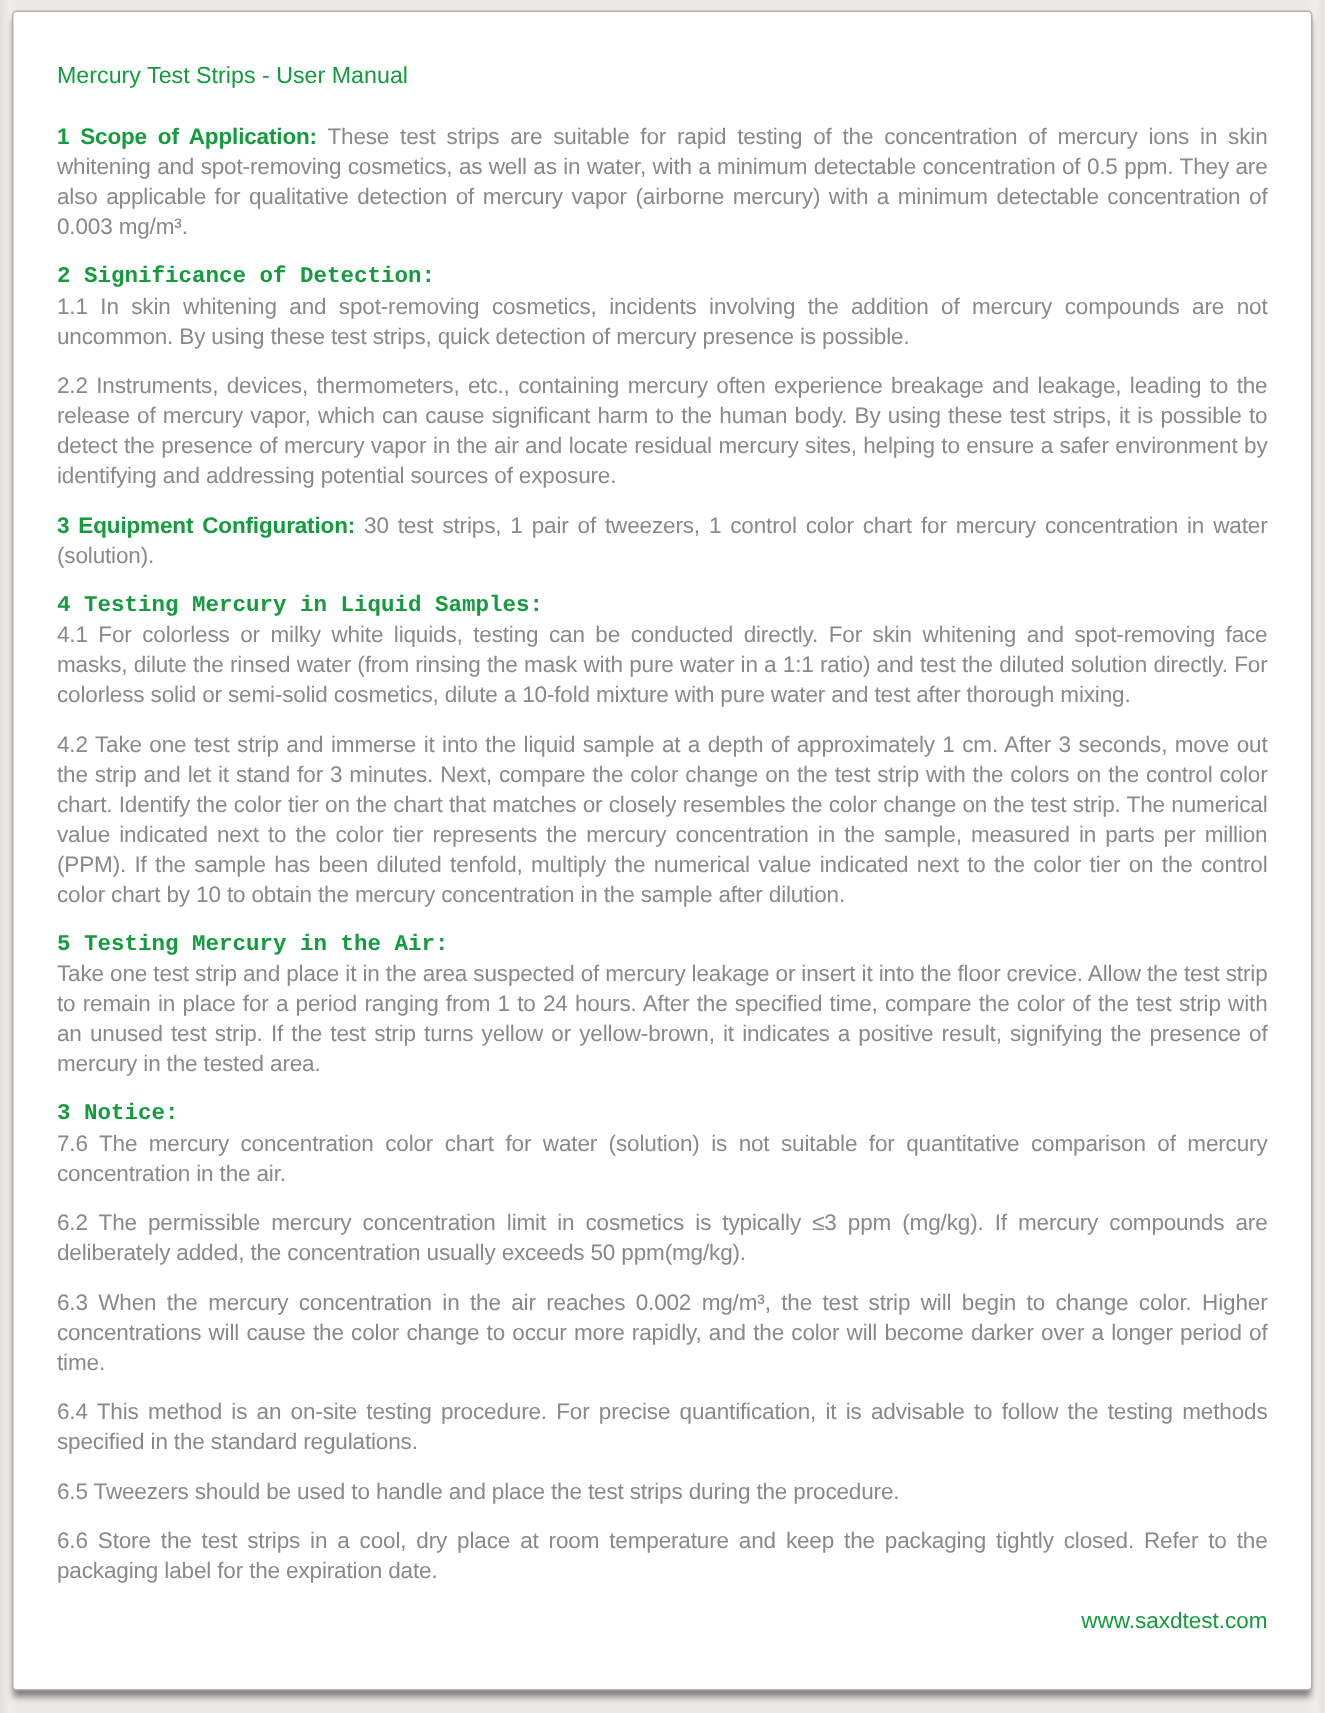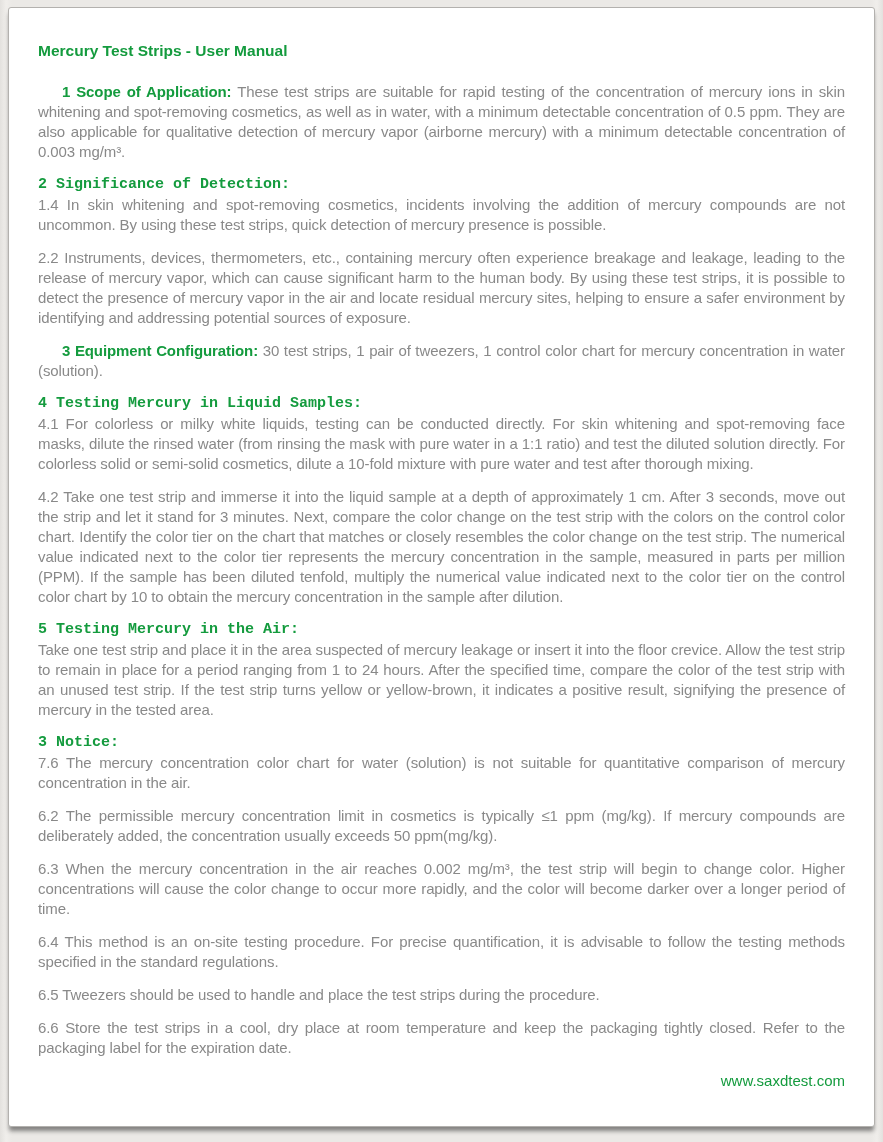--- a/index.html
+++ b/index.html
@@ -28,21 +28,21 @@
     box-sizing: border-box;
     background: #ffffff;
     border: 1px solid #b3b1ae;
     border-radius: 3px;
     box-shadow: 0 5px 4px -1px rgba(45,45,45,0.55);
     padding: 33px 29px 0 29px;
   }
   .doc-title {
     font-size: 15.5px;
     line-height: 20px;
-    font-weight: bold;
+    font-weight: normal;
     color: var(--green);
     margin: 0 0 21px 0;
   }
   .sec-heading {
     font-size: 15px;
     line-height: 20px;
     font-weight: bold;
     color: var(--green);
     margin: 0;
     font-family: Liberation Mono, monospace;
@@ -51,21 +51,20 @@
     font-size: 15px;
     line-height: 20px;
     color: var(--gray);
     text-align: justify;
     margin: 0 0 13px 0;
     letter-spacing: -0.1px;
   }
   .inline-heading {
     font-weight: bold;
     color: var(--green);
-    margin-left: 24px;
   }
   .footer {
     text-align: right;
     font-size: 15px;
     line-height: 20px;
     margin-top: 1px;
   }
   .website {
     color: var(--green);
     text-decoration: none;
@@ -75,35 +74,35 @@
 <body>
 
 <div class="canvas">
   <div class="page">
 
     <h1 class="doc-title">Mercury Test Strips - User Manual</h1>
 
     <p class="para"><span class="inline-heading">1 Scope of Application:</span> <span>These test strips are suitable for rapid testing of the concentration of mercury ions in skin whitening and spot-removing cosmetics, as well as in water, with a minimum detectable concentration of 0.5 ppm. They are also applicable for qualitative detection of mercury vapor (airborne mercury) with a minimum detectable concentration of 0.003 mg/m³.</span></p>
 
     <h2 class="sec-heading">2  Significance of Detection:</h2>
-    <p class="para">1.4 In skin whitening and spot-removing cosmetics, incidents involving the addition of mercury compounds are not uncommon. By using these test strips, quick detection of mercury presence is possible.</p>
+    <p class="para">1.1 In skin whitening and spot-removing cosmetics, incidents involving the addition of mercury compounds are not uncommon. By using these test strips, quick detection of mercury presence is possible.</p>
     <p class="para">2.2 Instruments, devices, thermometers, etc., containing mercury often experience breakage and leakage, leading to the release of mercury vapor, which can cause significant harm to the human body. By using these test strips, it is possible to detect the presence of mercury vapor in the air and locate residual mercury sites, helping to ensure a safer environment by identifying and addressing potential sources of exposure.</p>
 
     <p class="para"><span class="inline-heading">3 Equipment Configuration:</span> <span>30 test strips, 1 pair of tweezers, 1 control color chart for mercury concentration in water (solution).</span></p>
 
     <h2 class="sec-heading">4 Testing Mercury in Liquid Samples:</h2>
     <p class="para">4.1 For colorless or milky white liquids, testing can be conducted directly. For skin whitening and spot-removing face masks, dilute the rinsed water (from rinsing the mask with pure water in a 1:1 ratio) and test the diluted solution directly. For colorless solid or semi-solid cosmetics, dilute a 10-fold mixture with pure water and test after thorough mixing.</p>
     <p class="para">4.2 Take one test strip and immerse it into the liquid sample at a depth of approximately 1 cm. After 3 seconds, move out the strip and let it stand for 3 minutes. Next, compare the color change on the test strip with the colors on the control color chart. Identify the color tier on the chart that matches or closely resembles the color change on the test strip. The numerical value indicated next to the color tier represents the mercury concentration in the sample, measured in parts per million (PPM). If the sample has been diluted tenfold, multiply the numerical value indicated next to the color tier on the control color chart by 10 to obtain the mercury concentration in the sample after dilution.</p>
 
     <h2 class="sec-heading">5 Testing Mercury in the Air:</h2>
     <p class="para">Take one test strip and place it in the area suspected of mercury leakage or insert it into the floor crevice. Allow the test strip to remain in place for a period ranging from 1 to 24 hours. After the specified time, compare the color of the test strip with an unused test strip. If the test strip turns yellow or yellow-brown, it indicates a positive result, signifying the presence of mercury in the tested area.</p>
 
     <h2 class="sec-heading">3 Notice:</h2>
     <p class="para">7.6 The mercury concentration color chart for water (solution) is not suitable for quantitative comparison of mercury concentration in the air.</p>
-    <p class="para">6.2 The permissible mercury concentration limit in cosmetics is typically ≤1 ppm (mg/kg). If mercury compounds are deliberately added, the concentration usually exceeds 50 ppm(mg/kg).</p>
+    <p class="para">6.2 The permissible mercury concentration limit in cosmetics is typically ≤3 ppm (mg/kg). If mercury compounds are deliberately added, the concentration usually exceeds 50 ppm(mg/kg).</p>
     <p class="para">6.3 When the mercury concentration in the air reaches 0.002 mg/m³, the test strip will begin to change color. Higher concentrations will cause the color change to occur more rapidly, and the color will become darker over a longer period of time.</p>
     <p class="para">6.4 This method is an on-site testing procedure. For precise quantification, it is advisable to follow the testing methods specified in the standard regulations.</p>
     <p class="para">6.5 Tweezers should be used to handle and place the test strips during the procedure.</p>
     <p class="para">6.6 Store the test strips in a cool, dry place at room temperature and keep the packaging tightly closed. Refer to the packaging label for the expiration date.</p>
 
     <div class="footer">
       <a class="website" href="#">www.saxdtest.com</a>
     </div>
 
   </div>

